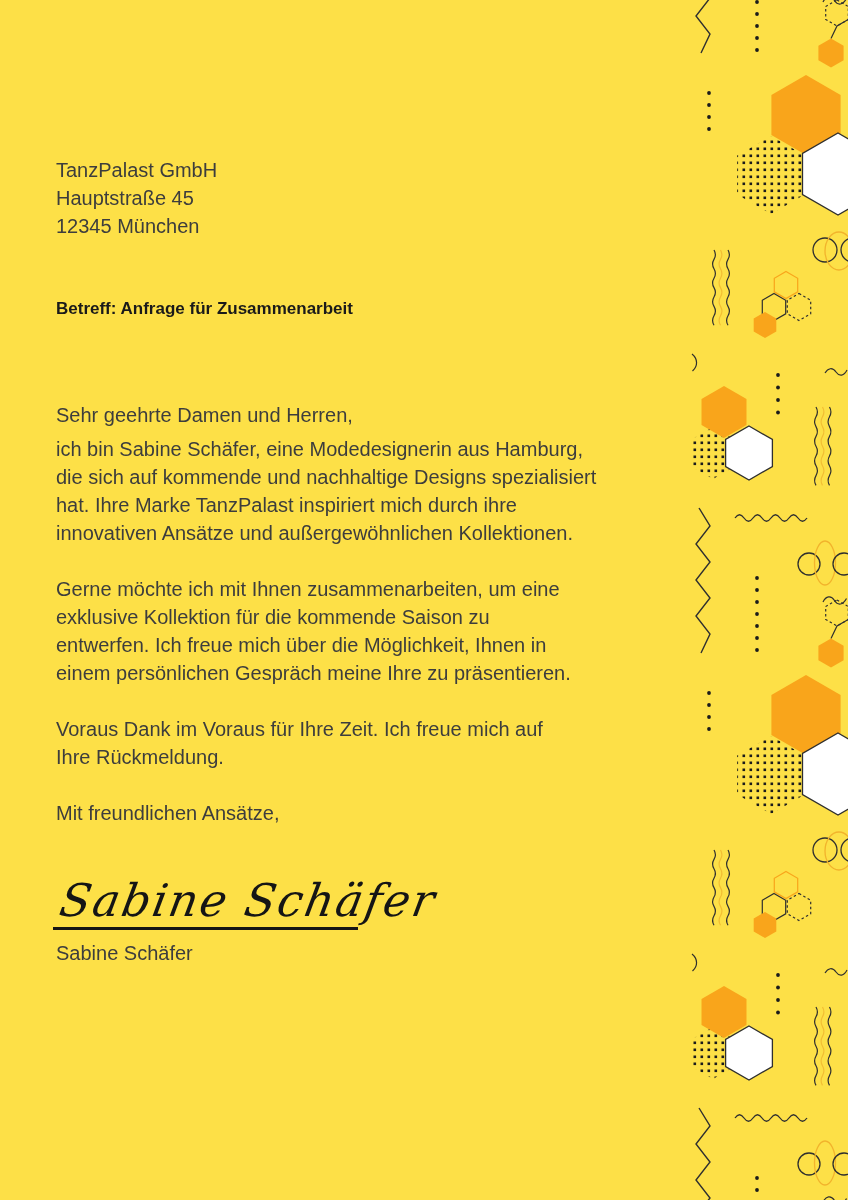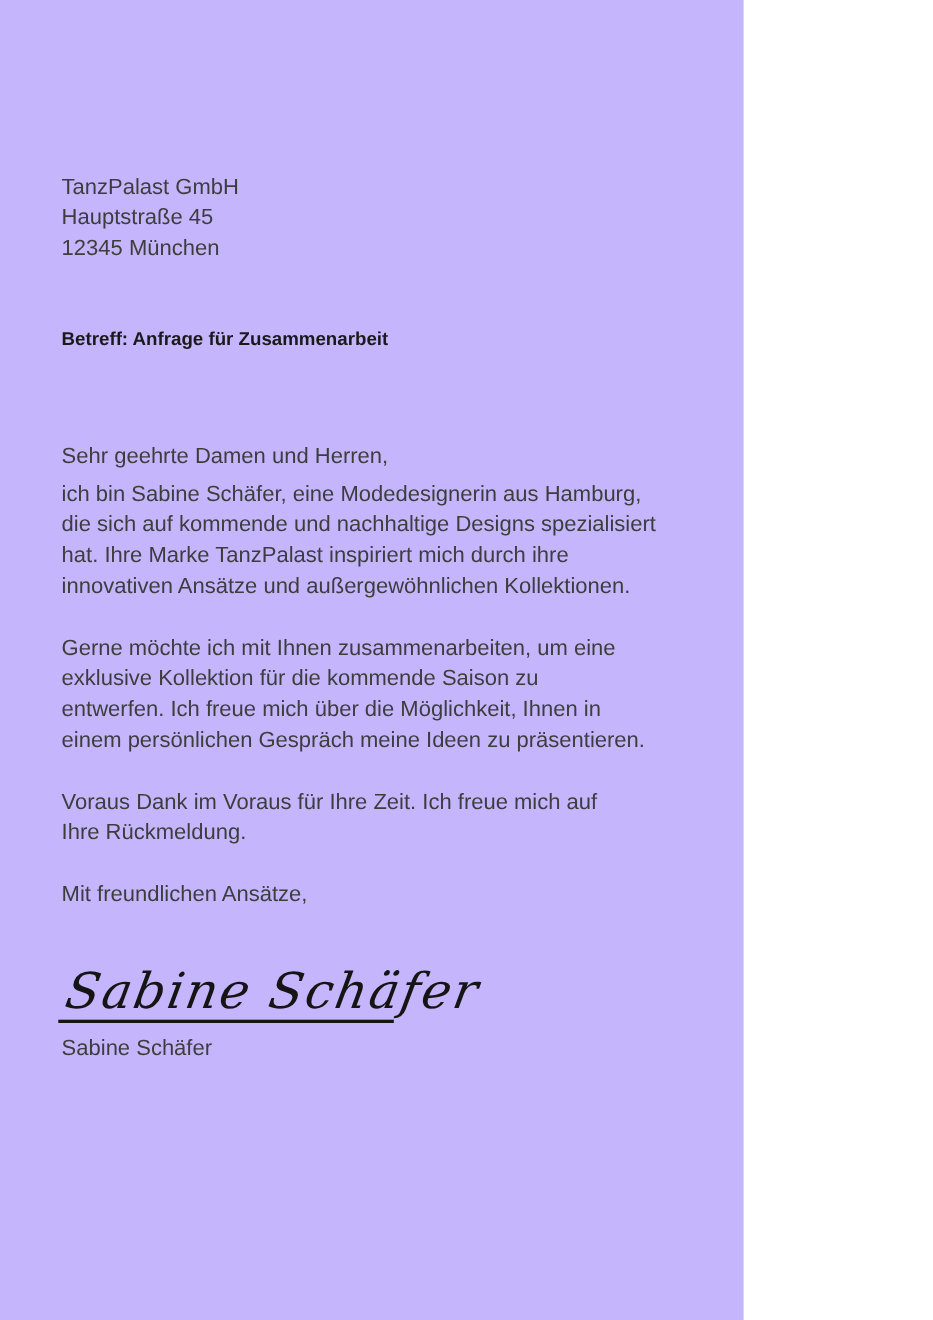--- a/index.html
+++ b/index.html
@@ -1,19 +1,19 @@
 <!DOCTYPE html>
 <html><head>
 <meta charset="utf-8">
 <style>
   * { margin:0; padding:0; box-sizing:border-box; }
   html,body { background:#ffffff; }
   .page {
-    position:relative; width:676px; height:1200px;
-    background:#c4b5fd; overflow:hidden;
+    position:relative; width:848px; height:1200px;
+    background:#fde047; overflow:hidden;
     font-family:"Liberation Sans","DejaVu Sans",sans-serif;
     color:#3d3d3d;
   }
   .block { position:absolute; left:56px; font-size:20px; line-height:28px;
            font-weight:300; color:#3d3d3d; white-space:pre-line; width:620px; }
   .recipient   { top:156px; }
   .subject     { top:295px; font-weight:700; color:#1a1a1a; font-size:17px; white-space:normal; }
   .salutation  { top:401px; }
   .para1       { top:435px; }
   .para2       { top:575px; }
@@ -44,21 +44,21 @@
 
   <div class="block salutation">Sehr geehrte Damen und Herren,</div>
 
   <div class="block para1">ich bin Sabine Schäfer, eine Modedesignerin aus Hamburg,
 die sich auf kommende und nachhaltige Designs spezialisiert
 hat. Ihre Marke TanzPalast inspiriert mich durch ihre
 innovativen Ansätze und außergewöhnlichen Kollektionen.</div>
   <div class="block para2">Gerne möchte ich mit Ihnen zusammenarbeiten, um eine
 exklusive Kollektion für die kommende Saison zu
 entwerfen. Ich freue mich über die Möglichkeit, Ihnen in
-einem persönlichen Gespräch meine Ideen zu präsentieren.</div>
+einem persönlichen Gespräch meine Ihre zu präsentieren.</div>
   <div class="block para3">Voraus Dank im Voraus für Ihre Zeit. Ich freue mich auf
 Ihre Rückmeldung.</div>
 
   <div class="block closing">Mit freundlichen Ansätze,</div>
 
   <div class="sig-script">Sabine Schäfer</div>
   <div class="sig-line"></div>
   <div class="block sig-name">Sabine Schäfer</div>
 
   <svg class="deco" viewBox="670 0 178 1200" width="178" height="1200" xmlns="http://www.w3.org/2000/svg">

